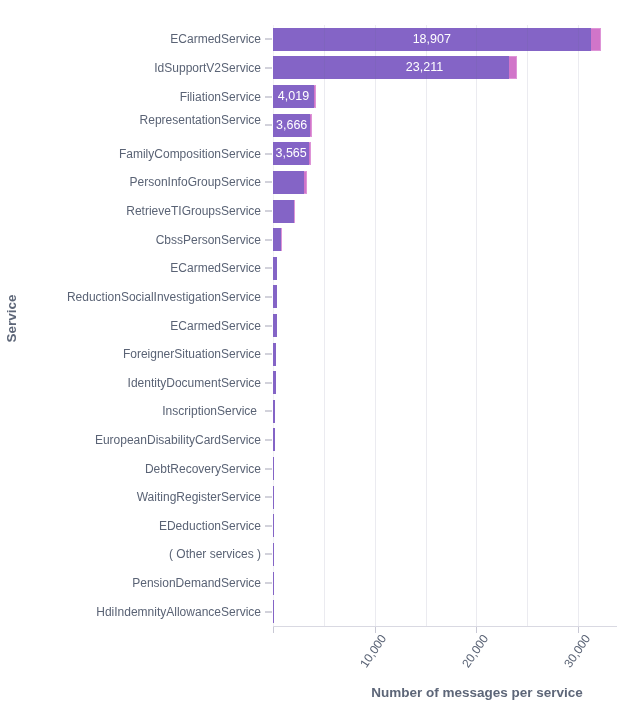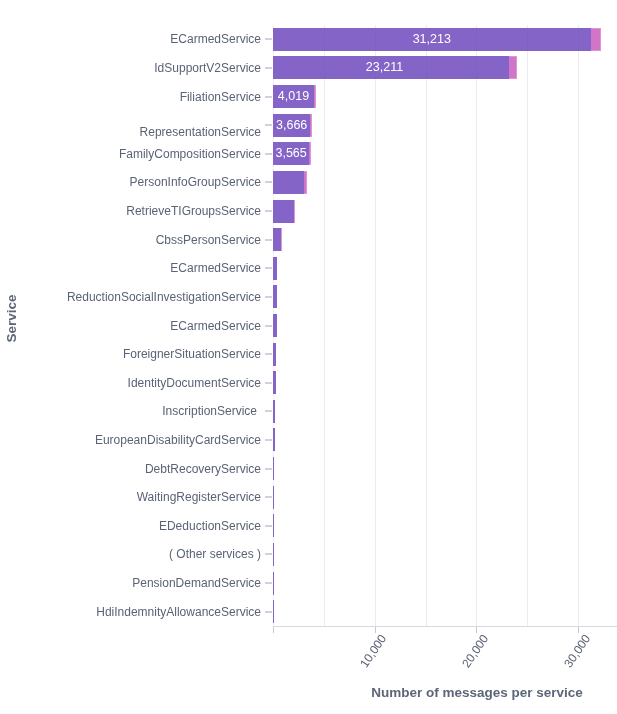--- a/index.html
+++ b/index.html
@@ -104,34 +104,34 @@
 <body>
 
 <div id="frame">
   <div id="plot">
       <div class="zero-line" style="left: 273px; top: 25px; height: 601px;"></div>
       <div class="y-label" style="right: 356px; top: 31.31px;">ECarmedService</div>
       <div class="y-tick" style="left: 265px; top: 38.31px;"></div>
       <div class="bar" style="left: 273px; top: 27.81px; width: 327.532px; background: rgb(209, 117, 201);">
         <div class="bar-main" style="width: 317.561px; background: rgb(132, 100, 198);"></div>
       </div>
-      <div class="bar-value" style="left: 273px; top: 27.81px; width: 317.561px;">31,213</div>
+      <div class="bar-value" style="left: 273px; top: 27.81px; width: 317.561px;">18,907</div>
       <div class="y-label" style="right: 356px; top: 59.93px;">IdSupportV2Service</div>
       <div class="y-tick" style="left: 265px; top: 66.93px;"></div>
       <div class="bar" style="left: 273px; top: 56.43px; width: 244.084px; background: rgb(209, 117, 201);">
         <div class="bar-main" style="width: 236.149px; background: rgb(132, 100, 198);"></div>
       </div>
-      <div class="bar-value" style="left: 273px; top: 56.43px; width: 223px;">23,211</div>
+      <div class="bar-value" style="left: 273px; top: 56.43px; width: 223px; padding-left: 40px;">23,211</div>
       <div class="y-label" style="right: 356px; top: 88.55px;">FiliationService</div>
       <div class="y-tick" style="left: 265px; top: 95.55px;"></div>
       <div class="bar" style="left: 273px; top: 85.05px; width: 42.8732px; background: rgb(209, 117, 201);">
         <div class="bar-main" style="width: 40.8893px; background: rgb(132, 100, 198);"></div>
       </div>
       <div class="bar-value" style="left: 273px; top: 85.05px; width: 40.8893px;">4,019</div>
-      <div class="y-label" style="right: 356px; top: 124px; margin-left: 20px;">RepresentationService</div>
+      <div class="y-label" style="right: 356px; top: 112px; margin-left: 20px;">RepresentationService</div>
       <div class="y-tick" style="left: 265px; top: 124.17px;"></div>
       <div class="bar" style="left: 273px; top: 113.67px; width: 38.824px; background: rgb(209, 117, 201);">
         <div class="bar-main" style="width: 37.2979px; background: rgb(132, 100, 198);"></div>
       </div>
       <div class="bar-value" style="left: 273px; top: 113.67px; width: 37.2979px;">3,666</div>
       <div class="y-label" style="right: 356px; top: 145.79px;">FamilyCompositionService</div>
       <div class="y-tick" style="left: 265px; top: 152.79px;"></div>
       <div class="bar" style="left: 273px; top: 142.29px; width: 37.7455px; background: rgb(209, 117, 201);">
         <div class="bar-main" style="width: 36.2703px; background: rgb(132, 100, 198);"></div>
       </div>

